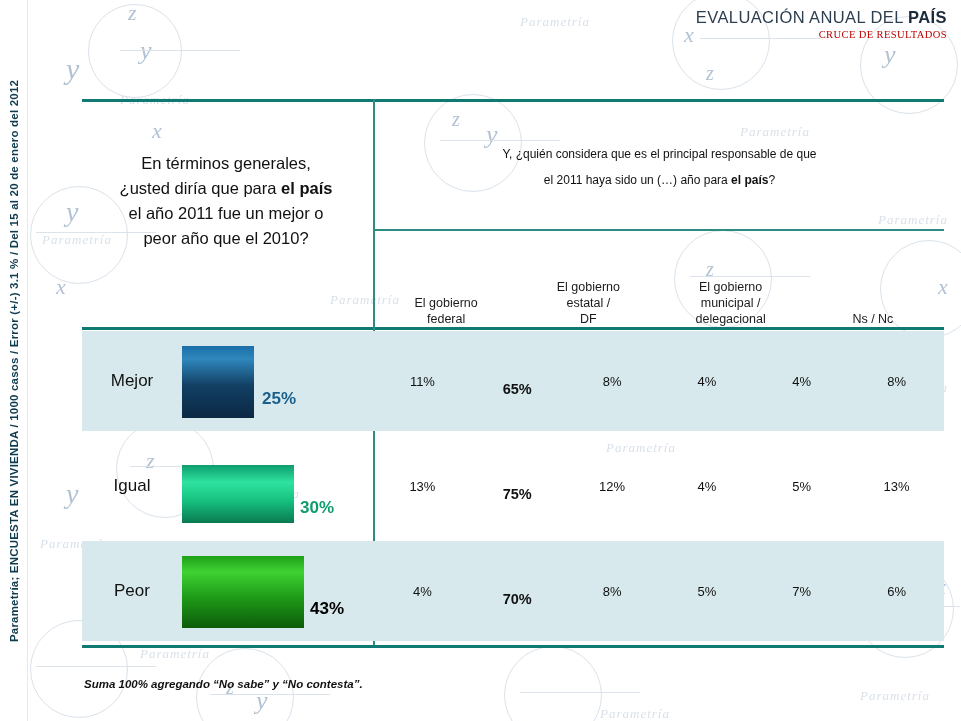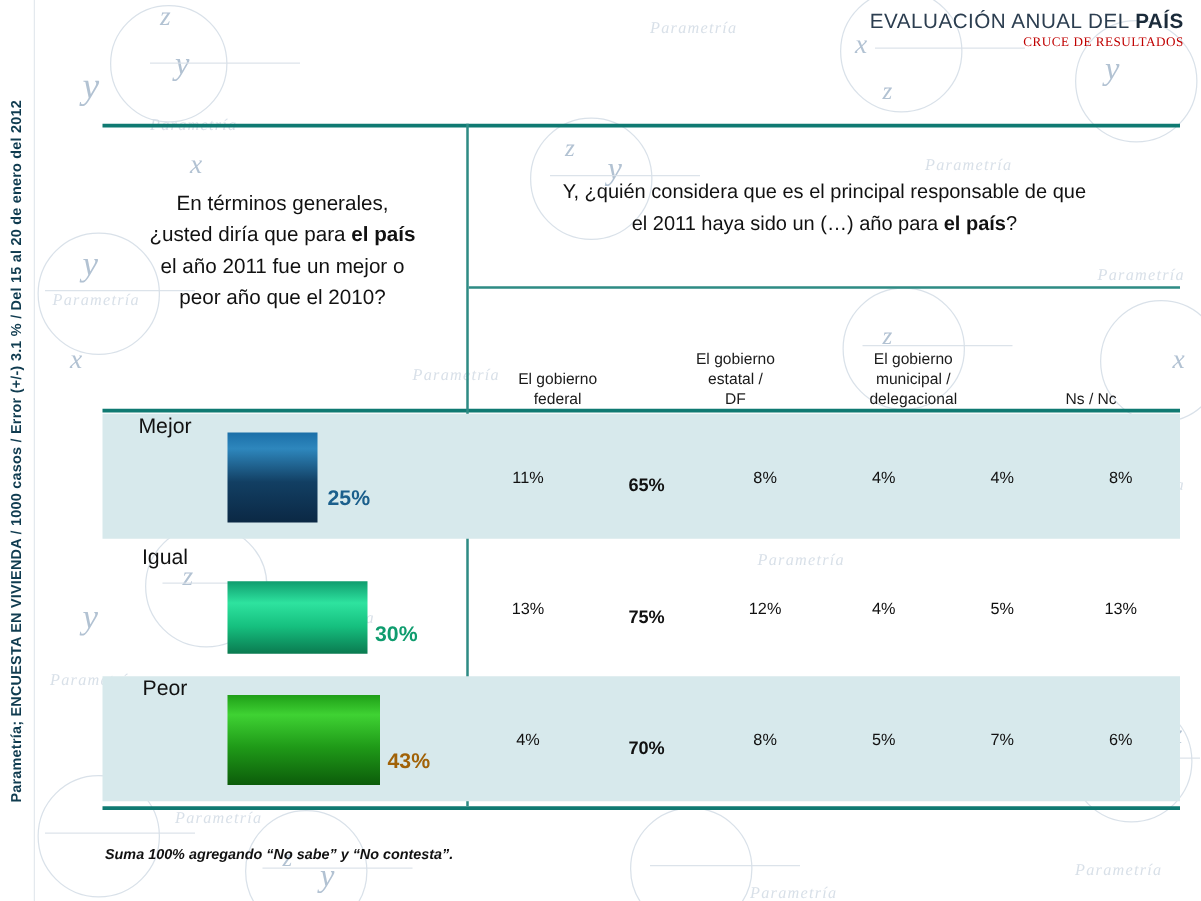--- a/index.html
+++ b/index.html
@@ -128,21 +128,21 @@
     text-align: center;
     font-size: 16.5px;
     line-height: 25px;
     color: #111;
   }
   #q-right {
     position: absolute;
     left: 295px; top: 42px;
     width: 565px;
     text-align: center;
-    font-size: 16px;
+    font-size: 12px;
     line-height: 26px;
     color: #111;
   }
 
   
   #colheads {
     position: absolute;
     left: 293px;
     top: 160px;
     width: 569px;
@@ -162,21 +162,21 @@
   }
   #colheads .ch span { display: block; }
 
   
   .row {
     position: absolute;
     left: 0;
     width: 862px;
     height: 100px;
     display: flex;
-    align-items: flex-start;
+    align-items: center;
   }
   .row.shaded { background: #d7e9ec; }
   .row-label {
     width: 90px;
     text-align: center;
     font-size: 17px;
     color: #111;
     padding-left: 10px;
     box-sizing: border-box;
   }
@@ -378,21 +378,21 @@
       <div class="n">4%</div>
       <div class="n">5%</div>
       <div class="n">13%</div>
     </div>
   </div>
 
   <div class="row shaded" style="top:442px;">
     <div class="row-label">Peor</div>
     <div class="bar-cell">
       <div class="bar" style="width:122px; height:72px; background:linear-gradient(180deg,#1f9f18 0%,#3fd233 22%,#1f9a18 58%,#0c5c0a 100%);"></div>
-      <div class="bar-pct" style="left:138px; color:#a16207;margin-top:28px;">43%</div>
+      <div class="bar-pct" style="left:138px; color:#000000;margin-top:28px;">43%</div>
     </div>
     <div class="numbers">
       <div class="n">4%</div>
       <div class="n strong">70%</div>
       <div class="n">8%</div>
       <div class="n">5%</div>
       <div class="n">7%</div>
       <div class="n">6%</div>
     </div>
   </div>

